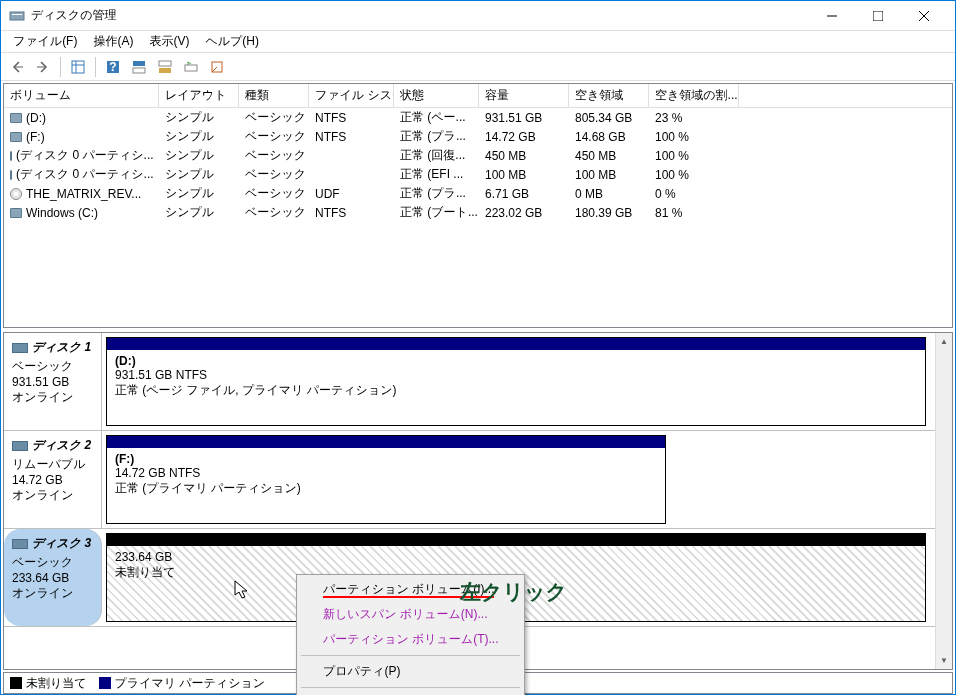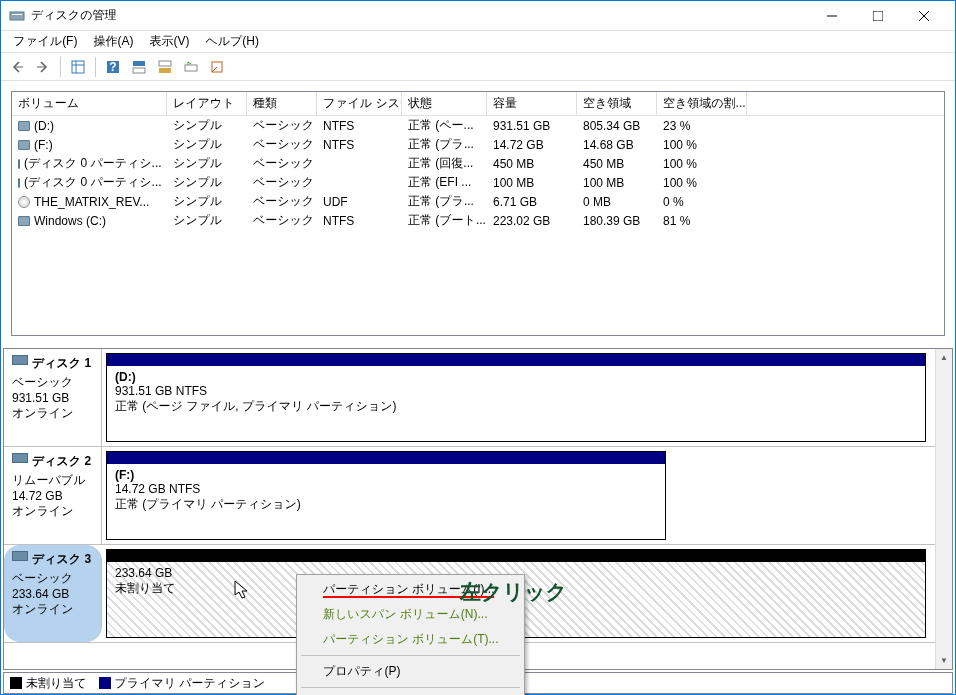--- a/index.html
+++ b/index.html
@@ -8,48 +8,48 @@
 .titlebar-icon { width: 16px; height: 16px; margin-right: 6px; display: inline-flex; align-items: center; justify-content: center; }
 .titlebar-title { flex: 1; }
 .win-controls { display: flex; }
 .win-btn { width: 46px; height: 30px; display: flex; align-items: center; justify-content: center; cursor: pointer; }
 .menubar { height: 22px; display: flex; padding: 0 4px; border-bottom: 1px solid #e0e0e0; }
 .menu-item { padding: 2px 8px; cursor: pointer; }
 .toolbar { height: 28px; display: flex; align-items: center; padding: 0 4px; gap: 2px; border-bottom: 1px solid #e0e0e0; }
 .tb-btn { width: 24px; height: 24px; display: flex; align-items: center; justify-content: center; border: 1px solid transparent; cursor: pointer; }
 .tb-sep { width: 1px; height: 20px; background: #ccc; margin: 0 3px; }
 .content { display: flex; flex-direction: column; height: calc(100% - 30px - 22px - 28px - 22px); }
-.volume-list { border: 1px solid #828790; margin: 10px; height: 245px; overflow: auto; }
+.volume-list { border: 1px solid #828790; margin: 2px; height: 245px; overflow: auto; }
 .vl-header { display: flex; background: #fff; border-bottom: 1px solid #e0e0e0; position: sticky; top: 0; }
 .vl-col { padding: 3px 6px; border-right: 1px solid #e0e0e0; background: #fff; white-space: nowrap; overflow: hidden; cursor: pointer; }
 .vl-row { display: flex; }
 .vl-cell { padding: 1px 6px; white-space: nowrap; overflow: hidden; display: flex; align-items: center; gap: 4px; }
 .col-0 { width: 155px; } .col-1 { width: 80px; } .col-2 { width: 70px; } .col-3 { width: 85px; }
 .col-4 { width: 85px; } .col-5 { width: 90px; } .col-6 { width: 80px; } .col-7 { width: 90px; }
 .vol-icon { width: 12px; height: 10px; background: #8aa4b8; border: 1px solid #5a7a8f; border-radius: 1px; display: inline-block; }
 .dvd-icon { width: 12px; height: 12px; border: 1px solid #888; border-radius: 50%; display: inline-block; background: radial-gradient(circle, #fff 20%, #ddd 50%, #fff 80%); }
 .disk-panel { flex: 1; border: 1px solid #828790; margin: 2px; overflow: auto; position: relative; }
 .disk-row { display: flex; border-bottom: 1px solid #c0c0c0; min-height: 98px; }
 .disk-info { width: 98px; padding: 6px 8px; background: #fff; border-right: 1px solid #c0c0c0; }
 .disk-info.selected { background: #b5d3ee; border-radius: 16px; }
-.disk-name { display: flex; gap: 4px; margin-bottom: 2px; }
+.disk-name { display: flex; align-items: center; gap: 4px; margin-bottom: 2px; font-style: italic; }
 .disk-icon { width: 16px; height: 10px; background: #6a8ca5; border: 1px solid #4a6c85; }
 .disk-parts { flex: 1; padding: 4px; display: flex; gap: 2px; }
 .partition { border: 1px solid #000; display: flex; flex-direction: column; }
 .part-header { height: 12px; }
 .part-header.primary { background: #000080; }
 .part-header.unalloc { background: #000; }
 .part-body { padding: 4px 8px; flex: 1; background: #fff; }
 .part-body.unalloc { background: repeating-linear-gradient(45deg, #fff, #fff 4px, #ddd 4px, #ddd 6px); }
 .legend { height: 22px; border: 1px solid #828790; margin: 0 2px 2px 2px; display: flex; align-items: center; padding: 0 6px; gap: 12px; }
 .legend-item { display: flex; align-items: center; gap: 4px; }
 .legend-sq { width: 12px; height: 12px; }
 .context-menu { position: absolute; background: #f0f0f0; border: 1px solid #a0a0a0; box-shadow: 2px 2px 4px rgba(0,0,0,0.3); z-index: 100; min-width: 200px; padding: 2px; }
 .ctx-item { padding: 4px 24px 4px 24px; cursor: pointer; white-space: nowrap; }
-.ctx-item.disabled { color: #4d7c0f; }
+.ctx-item.disabled { color: #a21caf; }
 .ctx-sep { height: 1px; background: #c0c0c0; margin: 3px 2px; }
 .annotation { position: absolute; color: #14532d; font-weight: bold; font-size: 21px; z-index: 200; pointer-events: none; }
 .underline-red { border-bottom: 2px solid #ff0000; }
 .scrollbar-v { width: 17px; background: #f0f0f0; position: absolute; right: 0; top: 0; bottom: 0; border-left: 1px solid #ddd; }
 .sb-btn { height: 17px; background: #f0f0f0; display: flex; align-items: center; justify-content: center; font-size: 8px; color: #606060; }
 .cursor-arrow { position: absolute; z-index: 150; pointer-events: none; }
 </style>
 </head>
 <body>
 

